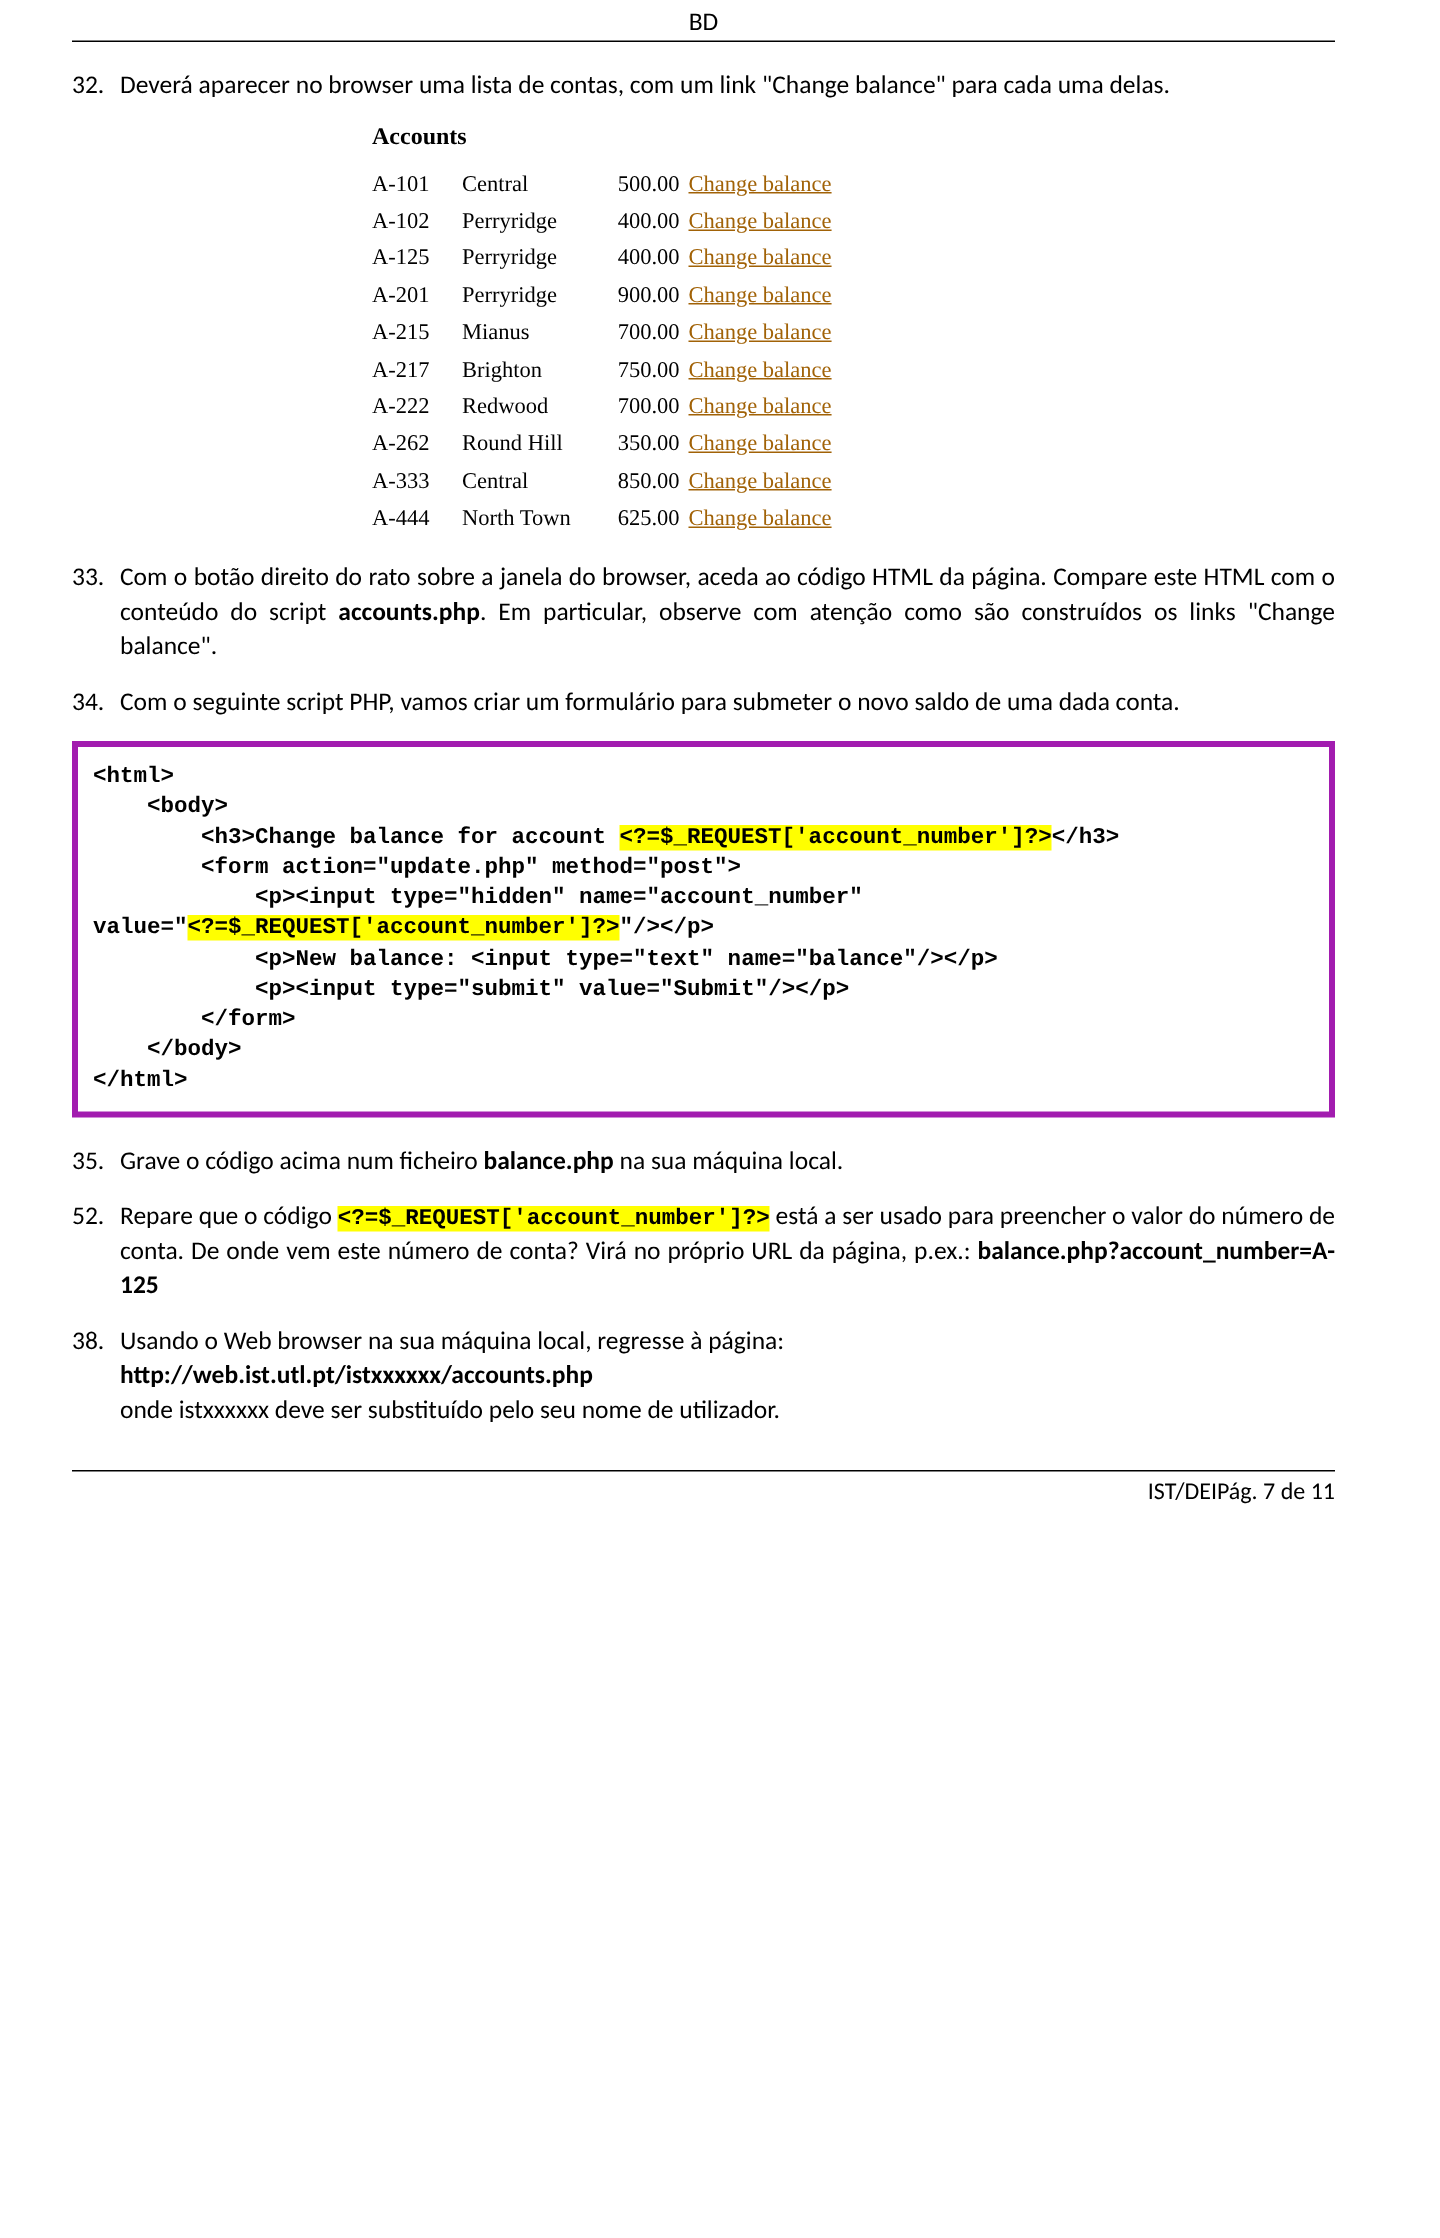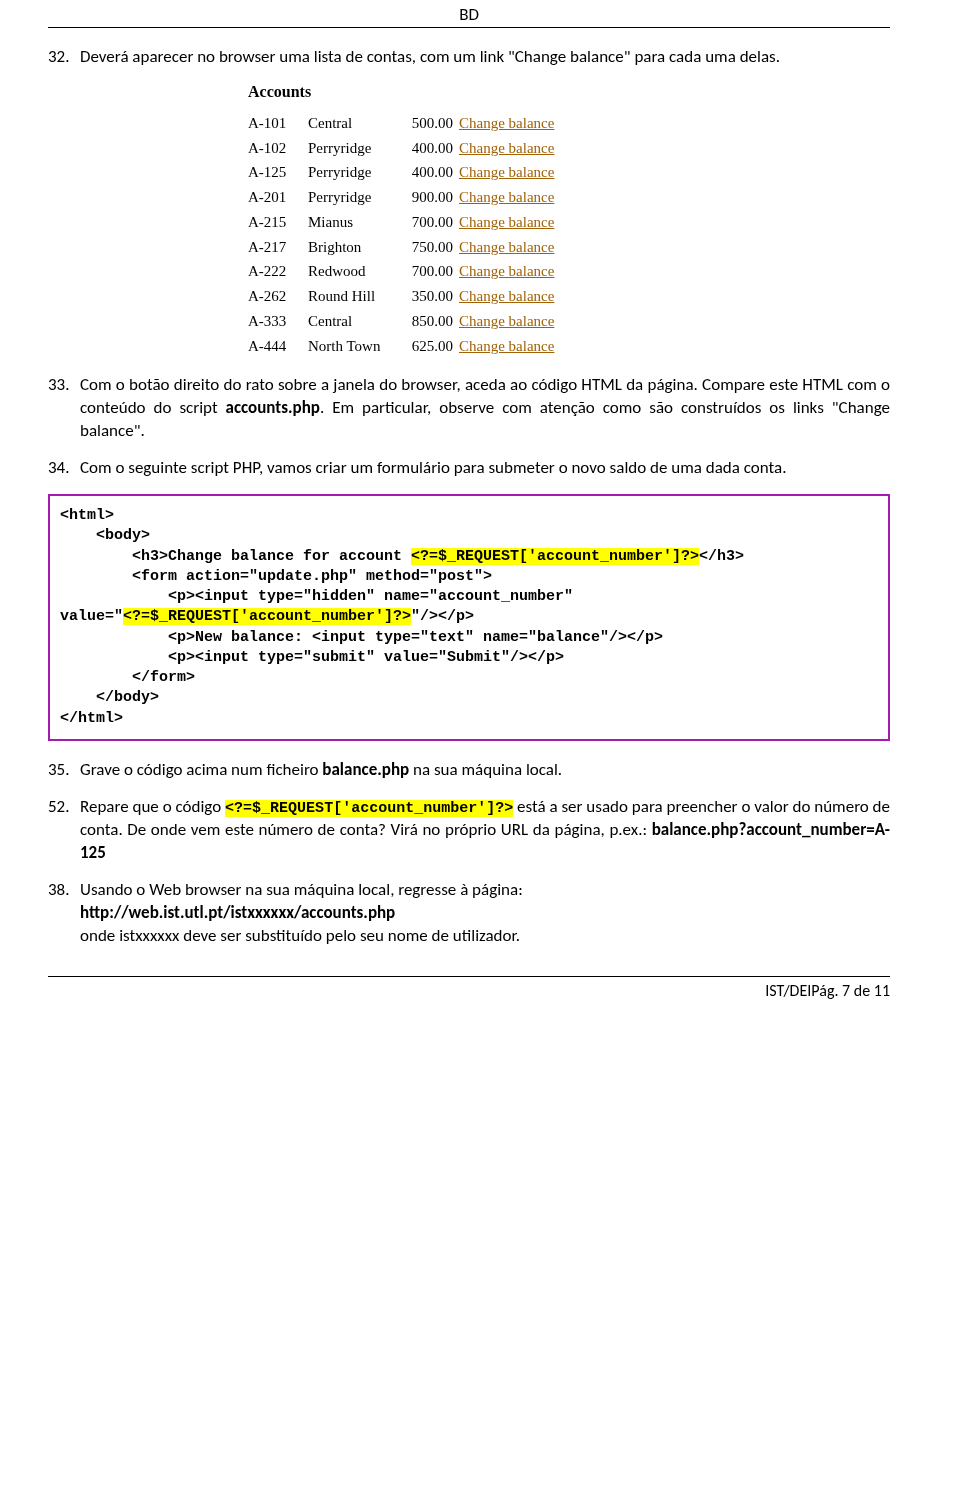--- a/index.html
+++ b/index.html
@@ -61,21 +61,21 @@
   }
   .acct-id { width: 60px; }
   .acct-branch { width: 90px; }
   .acct-bal { width: 55px; text-align: right; padding-right: 6px;}
   .acct-link {
     color: #a16207;
     text-decoration: underline;
     cursor: pointer;
   }
   .codebox {
-    border: 2px solid #a21caf;
+    border: 4px solid #a21caf;
     padding: 10px 10px;
     margin: 10px 0 18px 0;
     font-family: "Courier New", monospace;
     font-weight: bold;
     font-size: 15px;
     line-height: 1.35;
     white-space: pre-wrap;
     word-break: break-word;
   }
   .hl {

